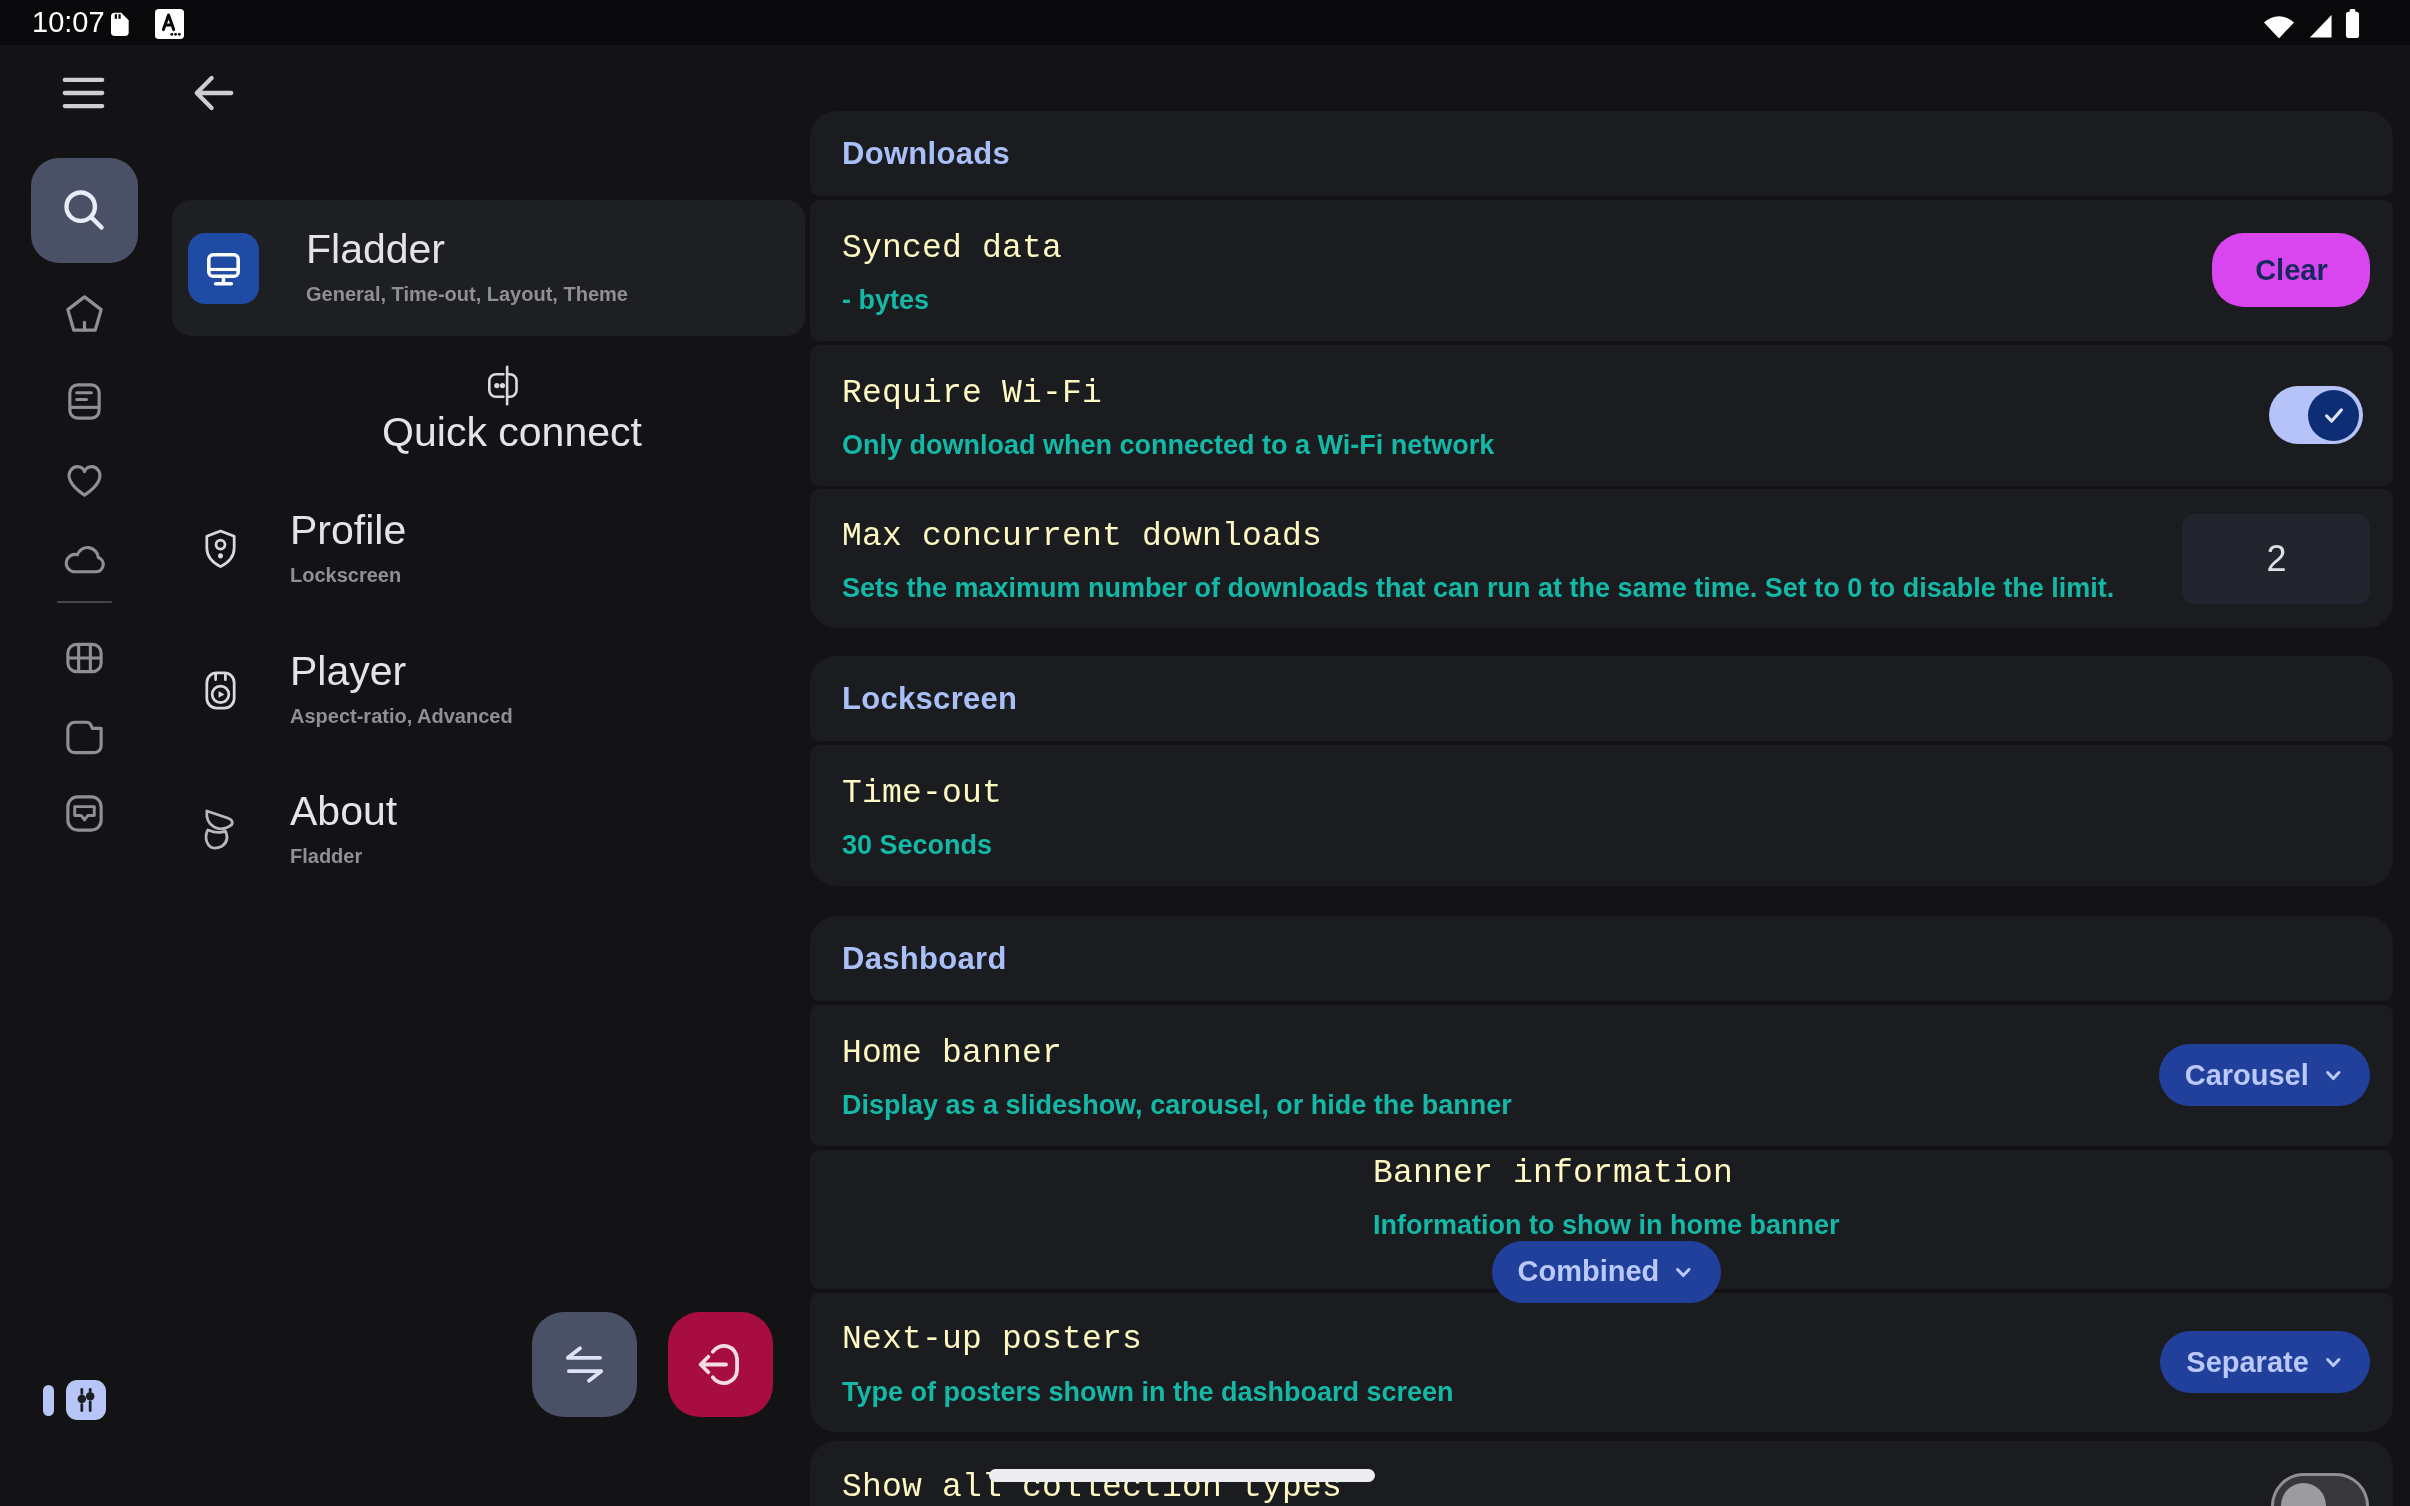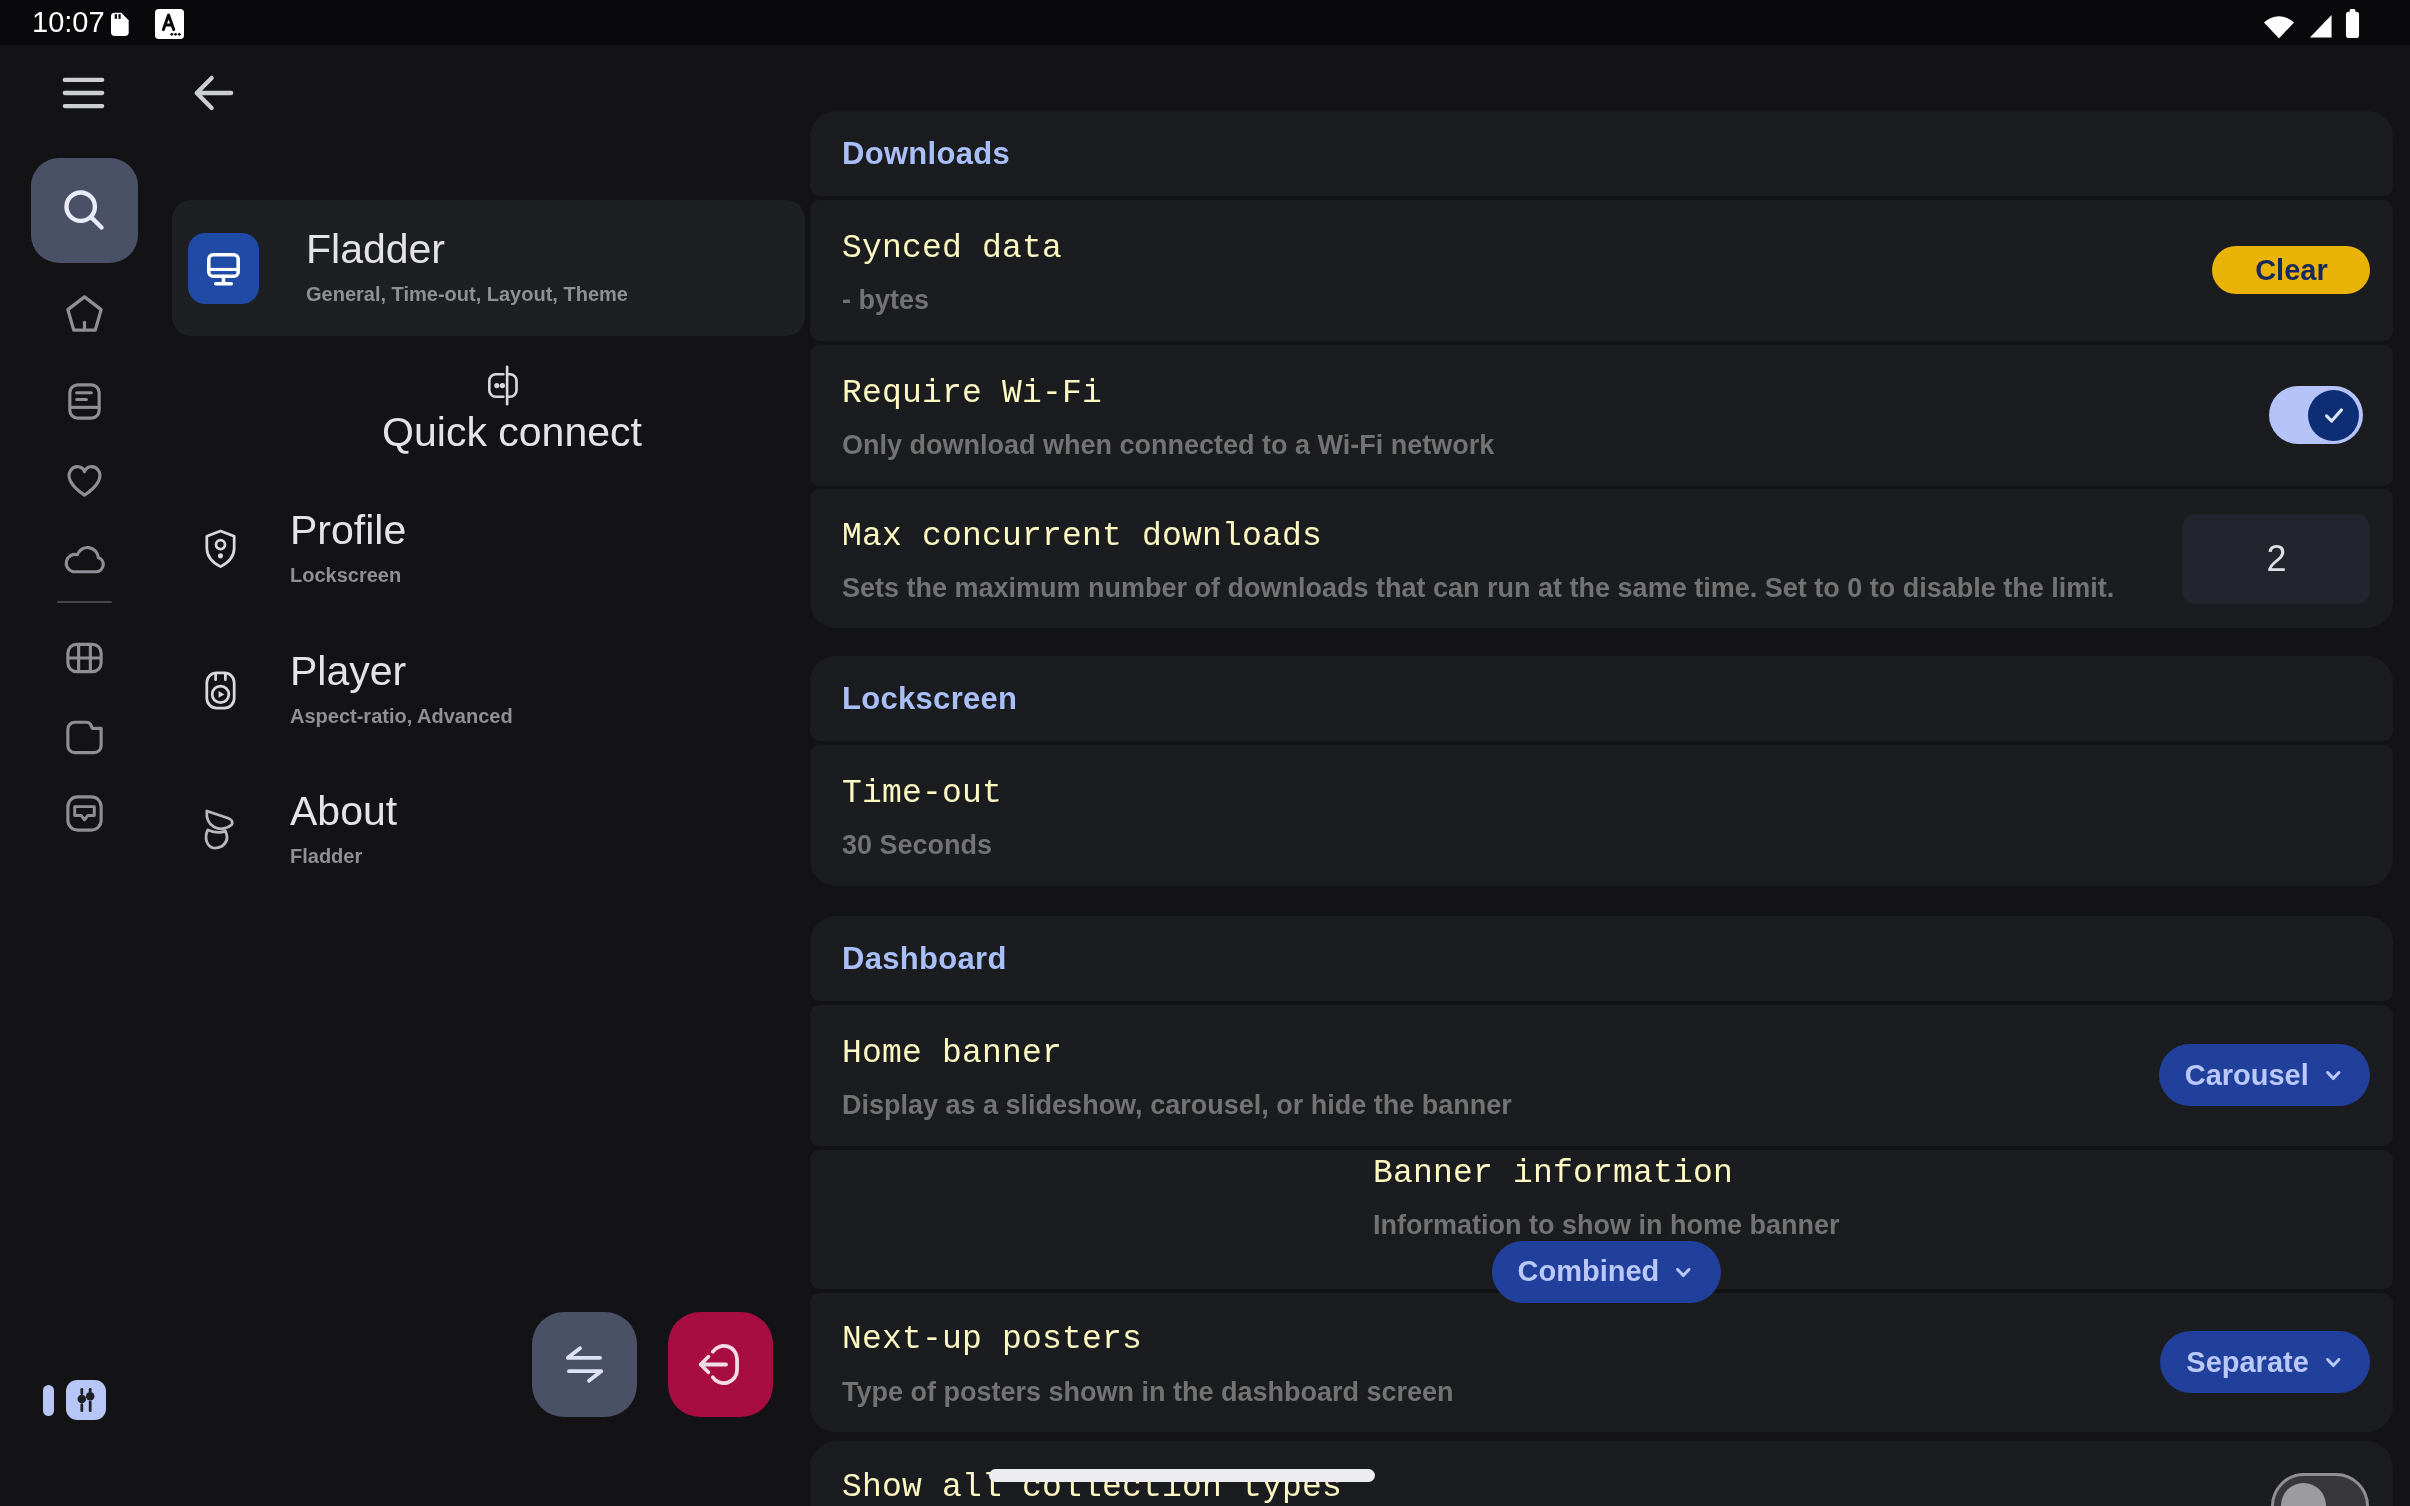--- a/index.html
+++ b/index.html
@@ -36,23 +36,23 @@
   .card.hdr{height:85px;border-radius:26px 26px 9.4px 9.4px;}
   .card.row{height:141px;border-radius:9.4px;}
   .card.row.last{height:139px;border-radius:9.4px 9.4px 26px 26px;}
   .card.gap30{margin-bottom:28px;}
   .card.gap32{margin-bottom:30px;}
   .card.gap10{margin-bottom:9.4px;}
   .card.cut{height:141px;border-radius:26px 26px 9.4px 9.4px;position:relative;}
   .hdr-label{font-size:31px;font-weight:700;color:#a9bff8;letter-spacing:0.3px;}
   .row-text{flex:1;min-width:0;}
   .row-title{font-size:33px;color:#fef9c3;line-height:47px;letter-spacing:0.2px;font-family:Liberation Mono, monospace;}
-  .row-sub{font-size:27px;color:#737373;line-height:32px;margin-top:12.2px;font-weight:700;}
-  
-  .pill-btn{height:48px;min-width:158px;border-radius:32px;background:#eab308;color:#17285f;
+  .row-sub{font-size:27px;color:#14b8a6;line-height:32px;margin-top:12.2px;font-weight:700;}
+  
+  .pill-btn{height:74px;min-width:158px;border-radius:32px;background:#d946ef;color:#17285f;
     font-size:29px;font-weight:700;display:flex;align-items:center;justify-content:center;border:none;flex:0 0 auto;font-family:inherit;}
   .toggle{width:94px;height:58px;border-radius:29px;background:#b5c3f9;position:relative;flex:0 0 auto;margin-right:7.5px;}
   .toggle .thumb{position:absolute;right:3.8px;top:3.8px;width:51px;height:51px;border-radius:50%;background:#0d2d74;display:flex;align-items:center;justify-content:center;}
   .value-box{width:188px;height:90px;border-radius:13px;background:#22242e;color:#dfe0e4;font-size:36px;display:flex;align-items:center;justify-content:center;flex:0 0 auto;}
   .dd-btn{height:62px;border-radius:31px;background:#21409c;color:#bac8fa;font-size:29px;font-weight:700;
     display:flex;align-items:center;gap:13px;padding:0 26px;border:none;flex:0 0 auto;font-family:inherit;}
   
   .toggle-off{position:absolute;right:24.5px;top:32px;width:98px;height:66px;border-radius:34px;
     background:#38383c;border:3.8px solid #8f8f94;box-sizing:border-box;}
   .toggle-off .thumb{position:absolute;left:7.5px;top:6.6px;width:45px;height:45px;border-radius:50%;background:#9b9ba0;}

